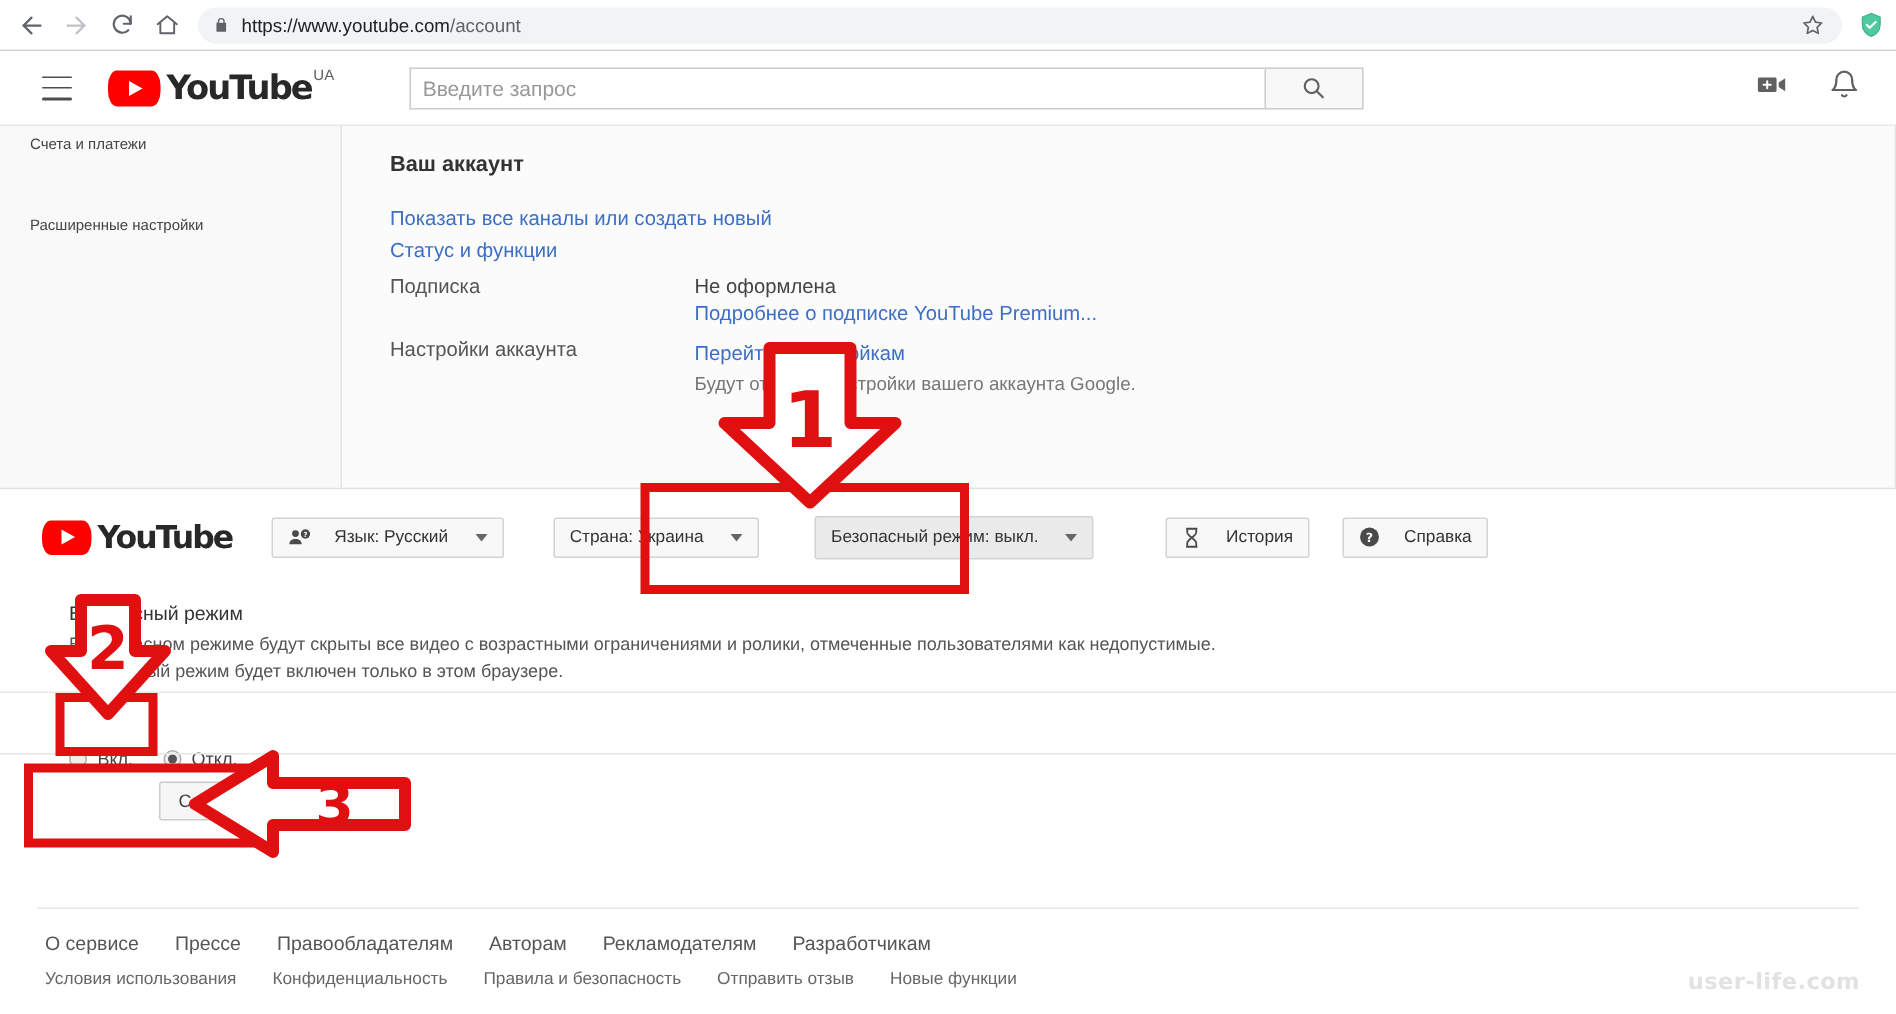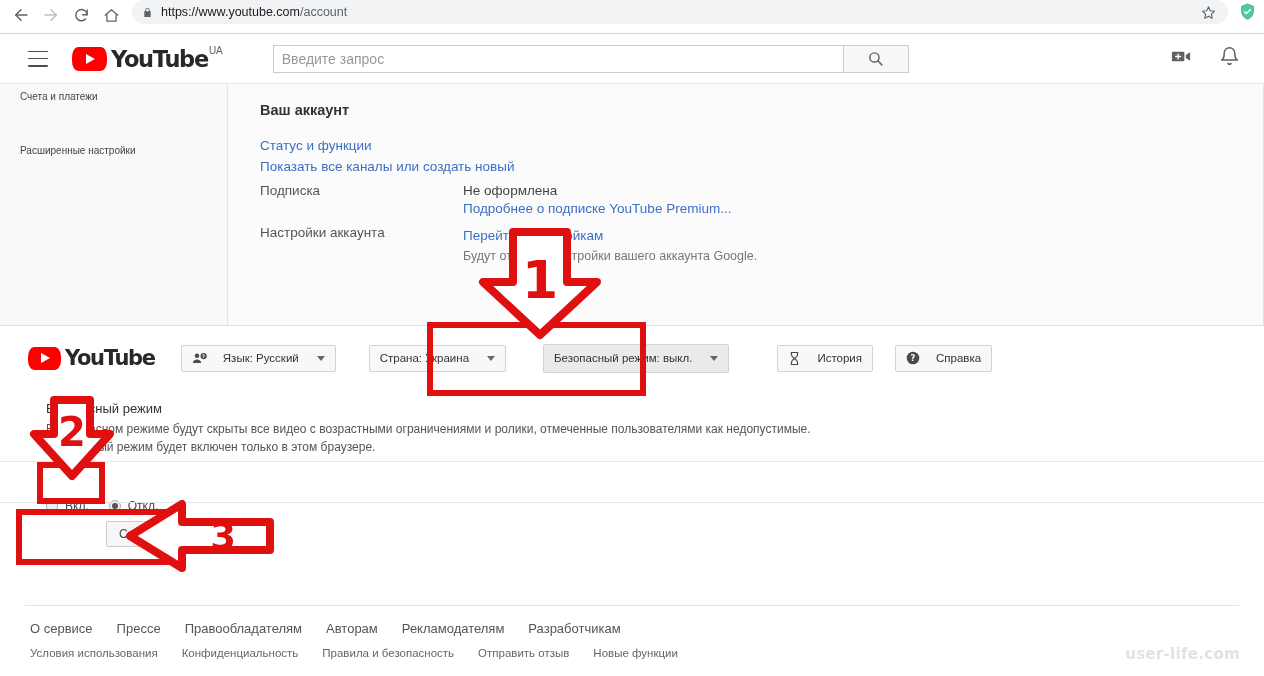--- a/index.html
+++ b/index.html
@@ -20,21 +20,21 @@
   }
 
   
   .browser-bar {
     position: absolute;
     left: 0; top: 0;
     width: 1264px; height: 33px;
     background: #ffffff;
     border-bottom: 1px solid #d4d4d4;
     display: flex;
-    align-items: flex-start;
+    align-items: center;
   }
   .nav-btn {
     width: 30px; height: 30px;
     display: flex; align-items: center; justify-content: center;
     color: #5f6368;
     flex: none;
   }
   .nav-btn.back { margin-left: 6px; }
   .nav-btn svg { display: block; }
   .nav-btn.fwd { color: #bdc1c6; }
@@ -450,22 +450,22 @@
     <div class="sidebar">
       <div class="sidebar-item">
         <span>Счета и платежи</span>
       </div>
       <div class="sidebar-item" style="padding-top:28px;">
         <span>Расширенные настройки</span>
       </div>
     </div>
     <div class="content-pane">
       <div class="acct-title">Ваш аккаунт</div>
+      <div class="acct-link">Показать все каналы или создать новый</div>
       <div class="acct-link">Статус и функции</div>
-      <div class="acct-link">Показать все каналы или создать новый</div>
 
       <div class="acct-row">
         <div class="acct-label">Подписка</div>
         <div>
           <div class="acct-value">Не оформлена</div>
           <div class="acct-link">Подробнее о подписке YouTube Premium...</div>
         </div>
       </div>
 
       <div class="acct-row">

